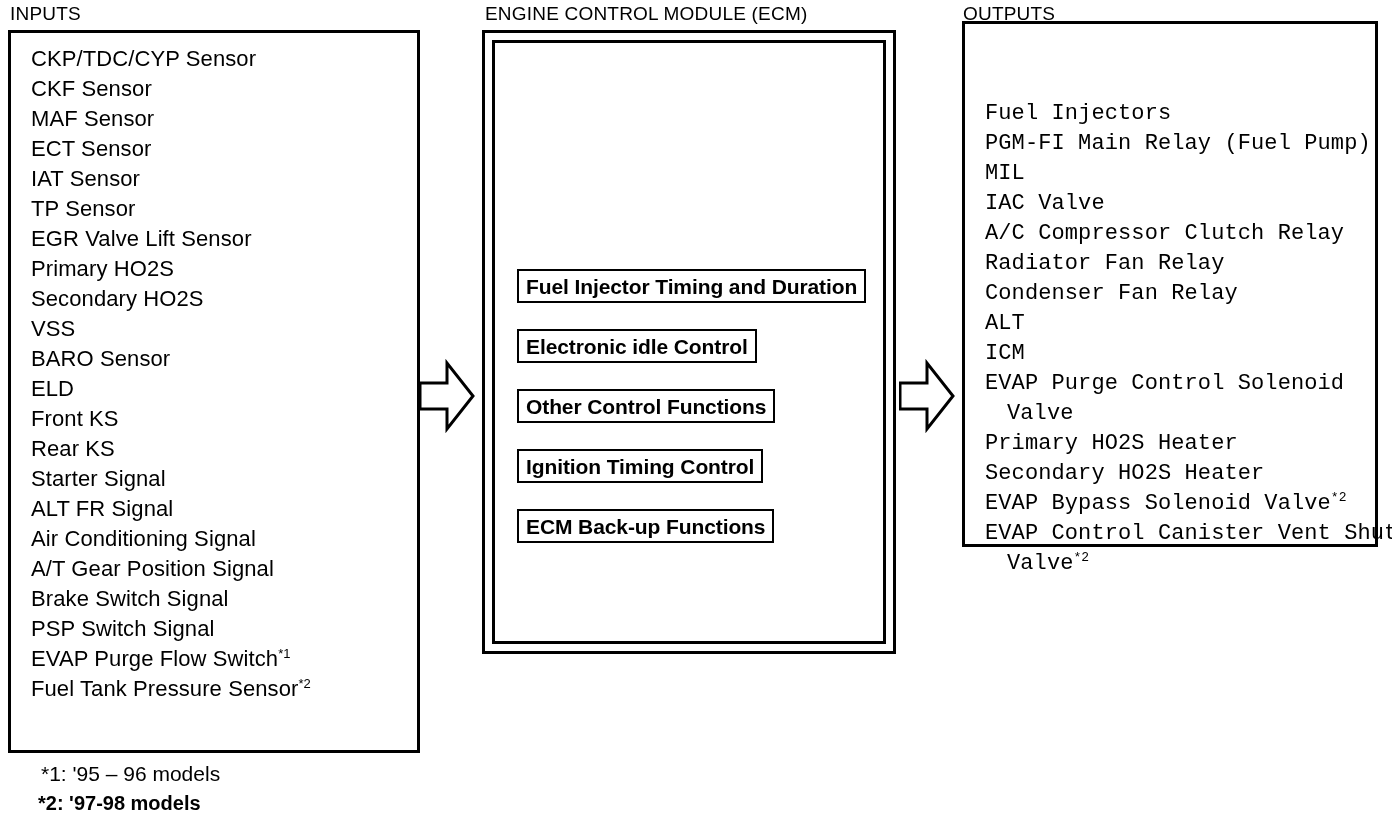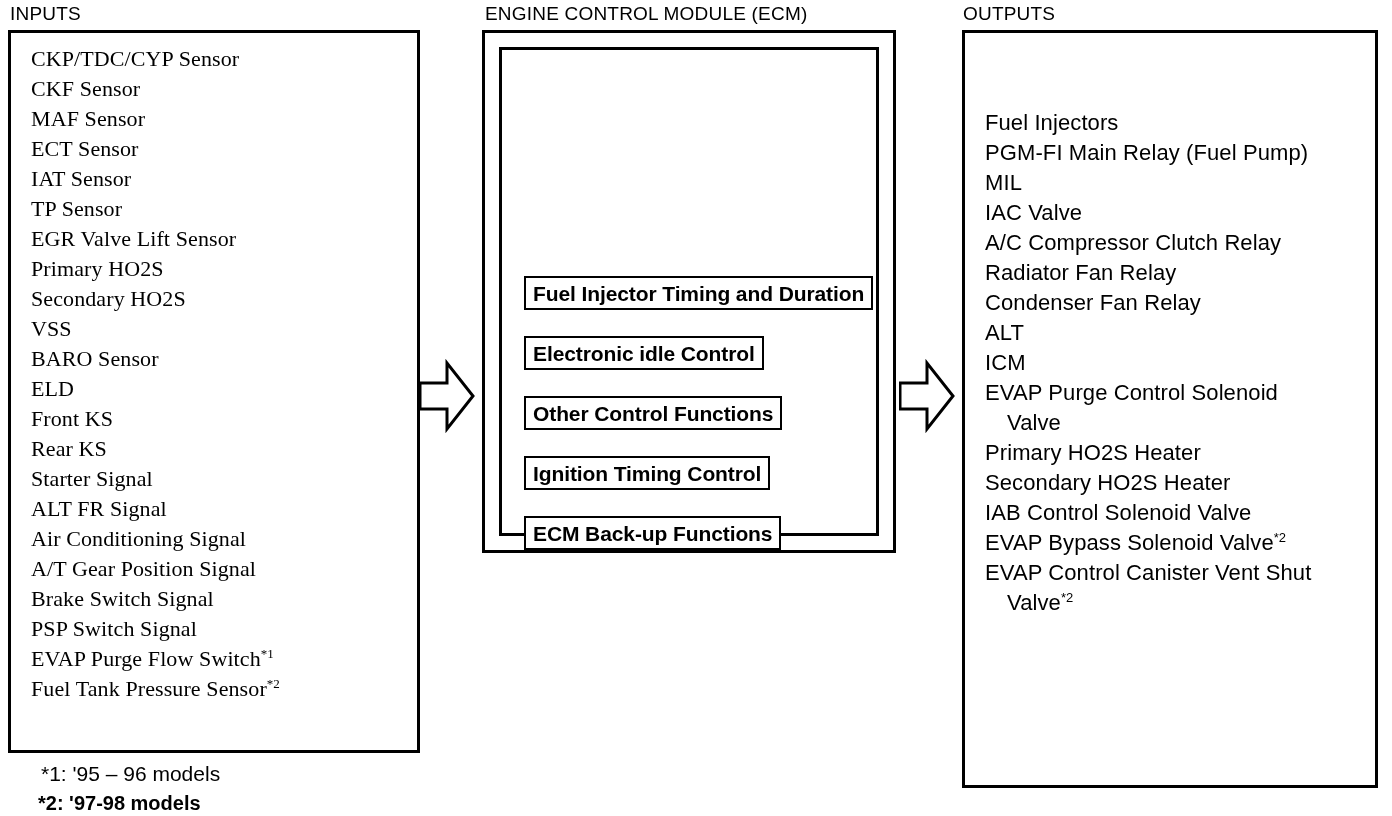--- a/index.html
+++ b/index.html
@@ -36,48 +36,49 @@
   }
 
   #inputs-panel {
     left: 8px;
     top: 30px;
     width: 412px;
     height: 723px;
   }
   #outputs-panel {
     left: 962px;
-    top: 30px;
+    top: 21px;
     width: 416px;
-    height: 758px;
+    height: 526px;
+    font-family: Liberation Mono, monospace;
   }
   #ecm-panel {
     left: 482px;
     top: 30px;
     width: 414px;
-    height: 523px;
-    padding: 14px;
+    height: 624px;
+    padding: 7px;
   }
   #ecm-inner {
     width: 100%;
     height: 100%;
     border: 3px solid #000;
     box-sizing: border-box;
     position: relative;
   }
 
   .item-list {
     position: absolute;
     left: 20px;
     right: 8px;
     font-size: 22px;
     line-height: 30px;
     letter-spacing: 0.1px;
   }
-  #inputs-list  { top: 11px; font-family: Liberation Serif, serif; }
+  #inputs-list  { top: 11px; }
   #outputs-list { top: 75px; }
 
   .list-item {
     white-space: nowrap;
   }
   .list-item.cont {
     padding-left: 22px;
   }
   .sup {
     font-size: 13px;
@@ -206,21 +207,20 @@
       <div class="list-item"><span>IAC Valve</span></div>
       <div class="list-item"><span>A/C Compressor Clutch Relay</span></div>
       <div class="list-item"><span>Radiator Fan Relay</span></div>
       <div class="list-item"><span>Condenser Fan Relay</span></div>
       <div class="list-item"><span>ALT</span></div>
       <div class="list-item"><span>ICM</span></div>
       <div class="list-item"><span>EVAP Purge Control Solenoid</span></div>
       <div class="list-item cont"><span>Valve</span></div>
       <div class="list-item"><span>Primary HO2S Heater</span></div>
       <div class="list-item"><span>Secondary HO2S Heater</span></div>
-      <div class="list-item"><span>IAB Control Solenoid Valve</span></div>
       <div class="list-item"><span>EVAP Bypass Solenoid Valve</span><span class="sup">*2</span></div>
       <div class="list-item"><span>EVAP Control Canister Vent Shut</span></div>
       <div class="list-item cont"><span>Valve</span><span class="sup">*2</span></div>
     </div>
 </div>
 
 <div class="footnote" id="footnote-0">*1: '95 – 96 models</div>
 <div class="footnote" id="footnote-1">*2: '97-98 models</div>
 
 </body></html>

